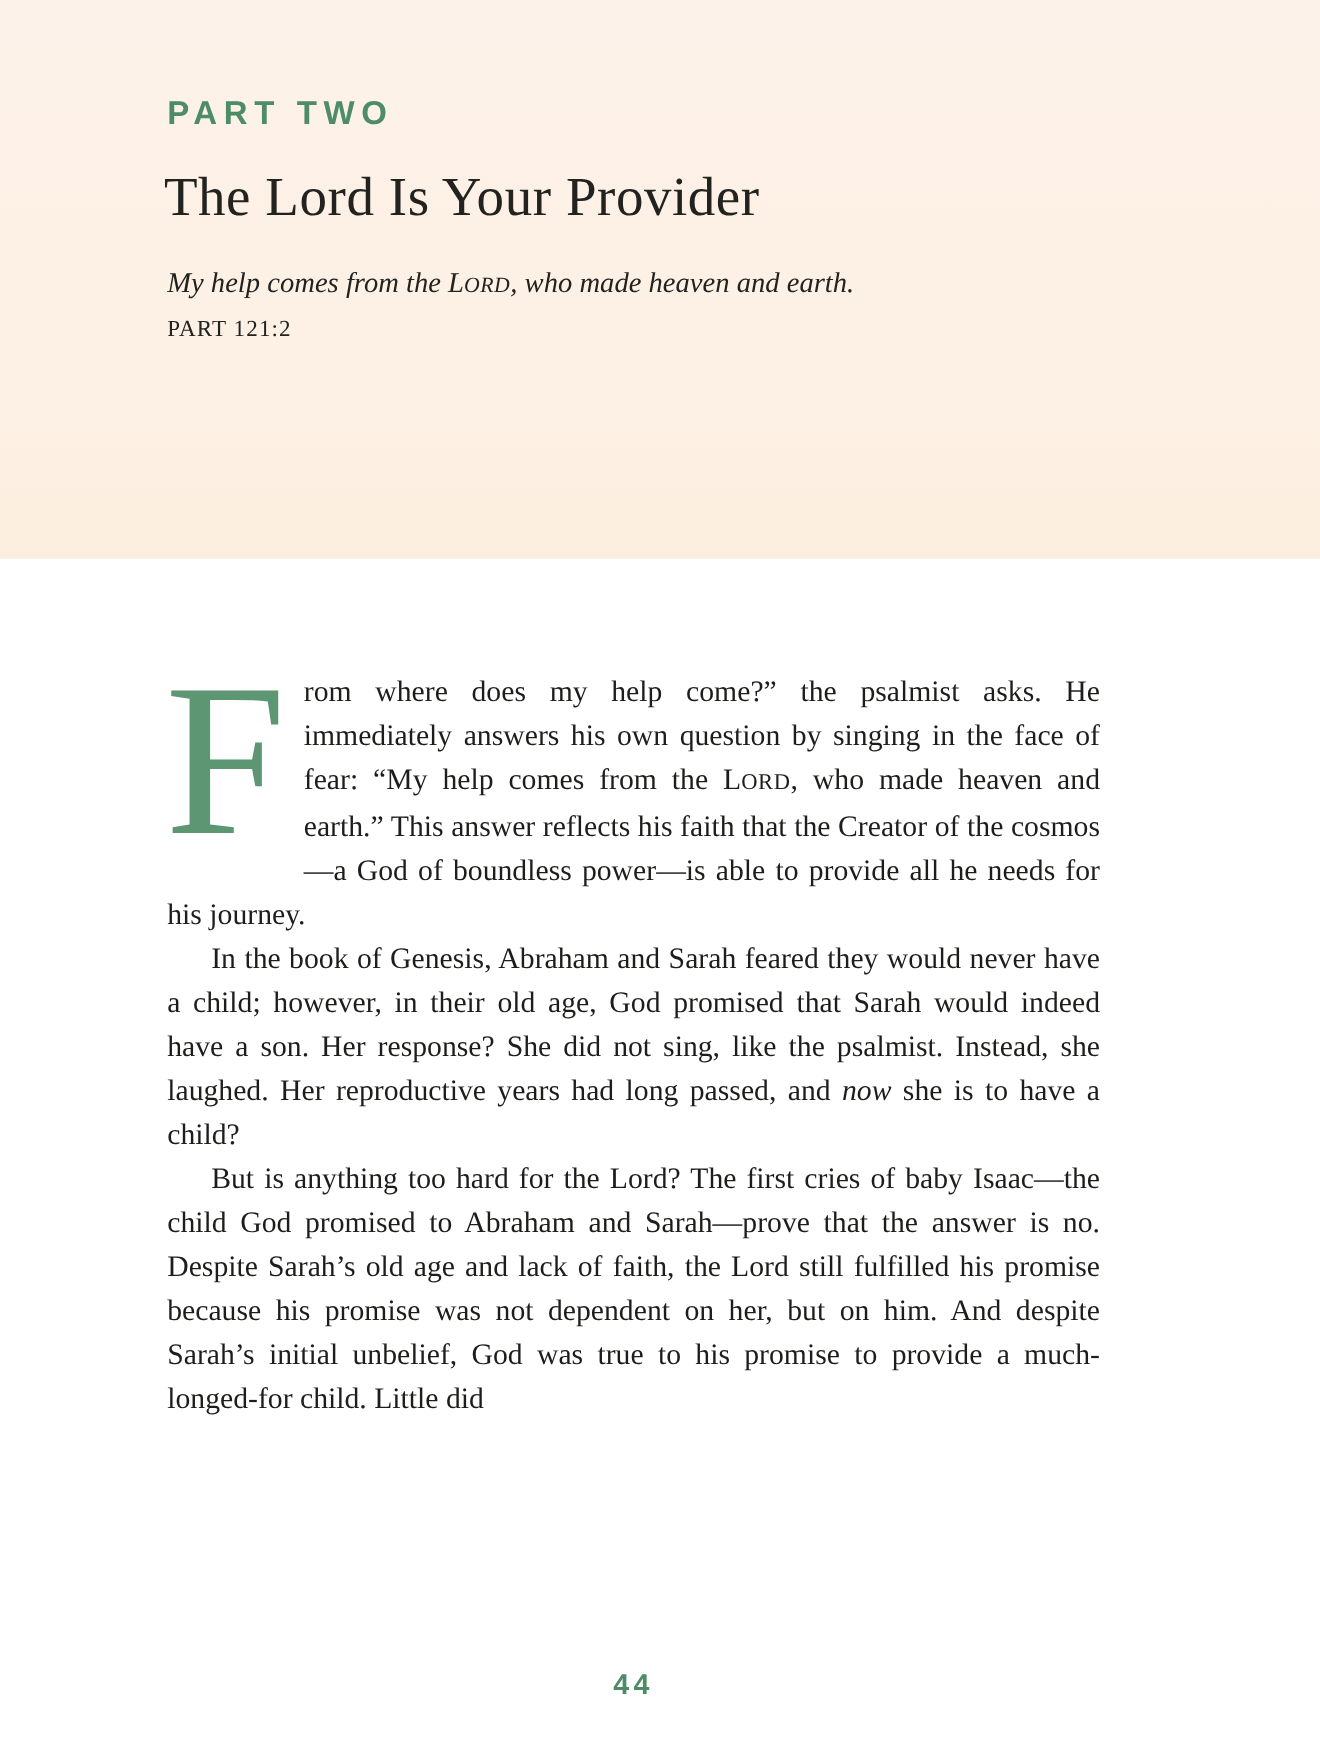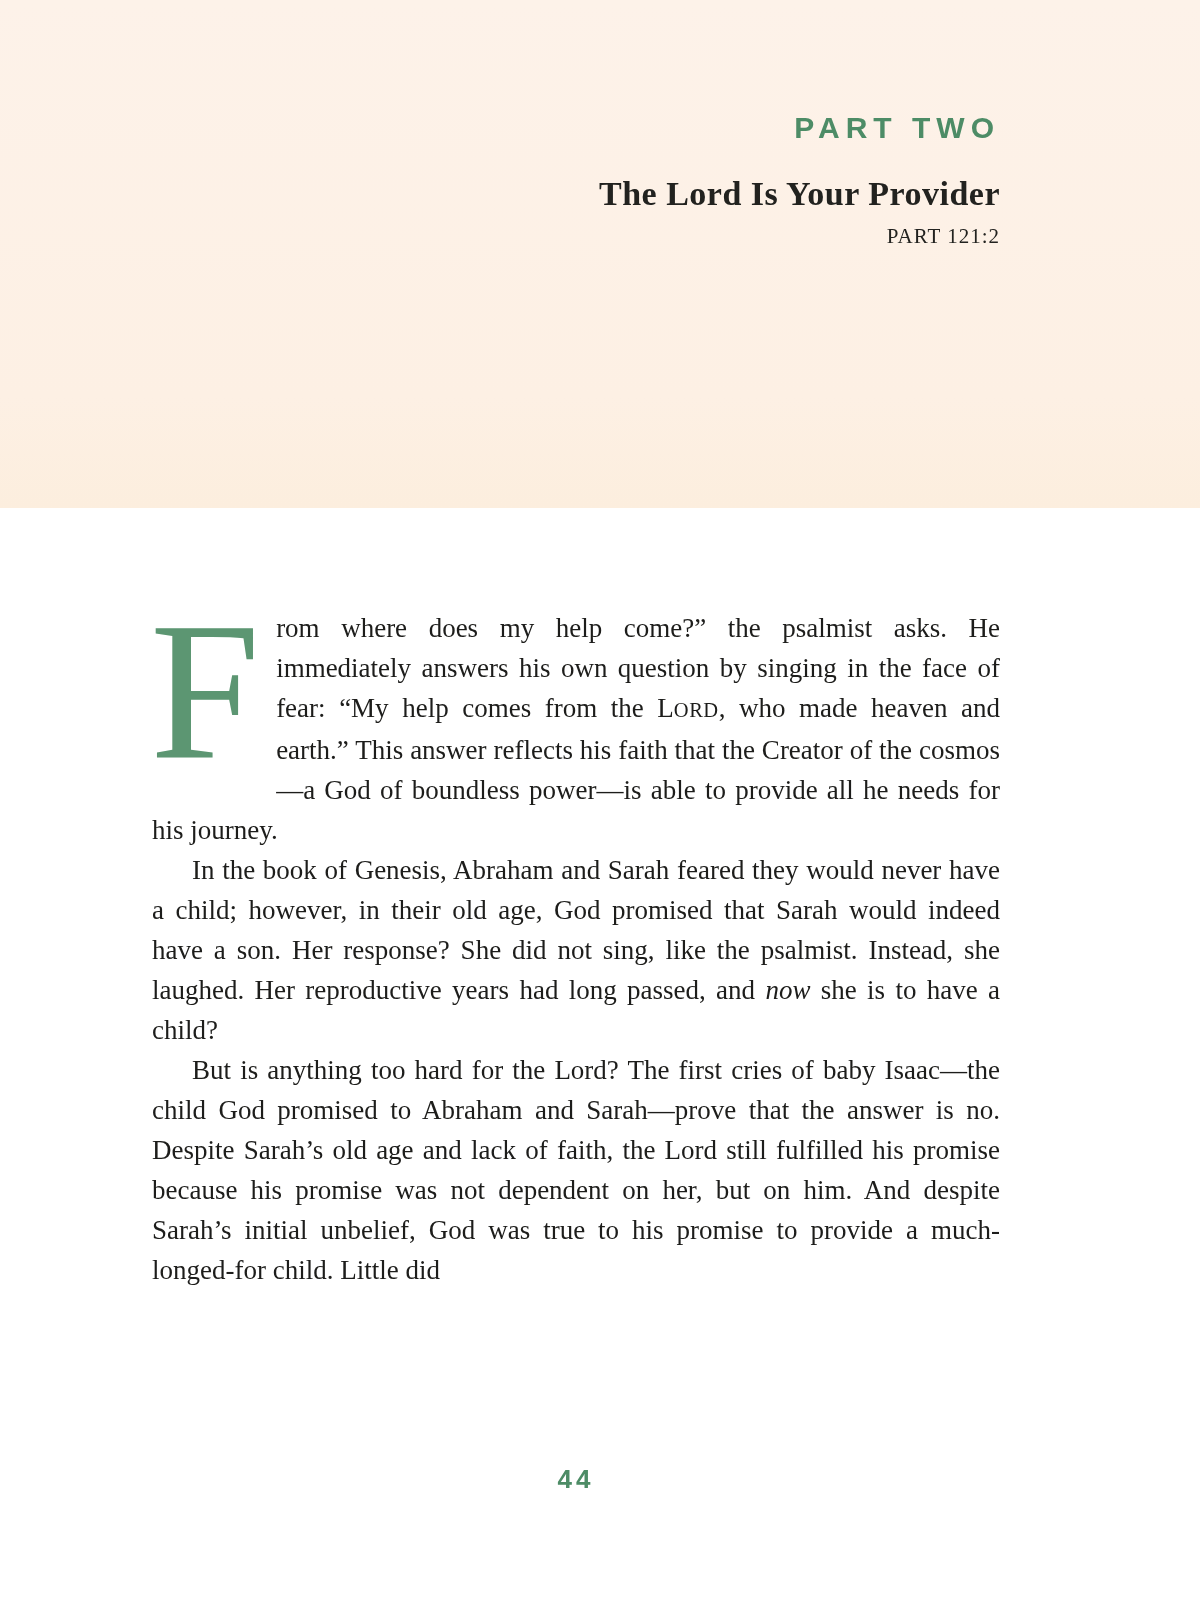--- a/index.html
+++ b/index.html
@@ -18,34 +18,33 @@
     --accent: #4d8c66;
     --dropcap: #5c9672;
     --band: #fdf0e4;
     --ink: #1d1d1b;
   }
   .band {
     box-sizing: border-box;
     width: 100%;
     height: 508px;
     background: linear-gradient(180deg, #fdf2e9 0%, var(--band, #fdf0e4) 78%, #fceede 100%);
-    padding: 111px 200px 0 152px;
-    text-align: right;
+    padding: 87px 200px 0 152px;
   }
   .kicker {
     font-family: "Liberation Sans", sans-serif;
     font-weight: 700;
     font-size: 30px;
     letter-spacing: 6px;
     color: var(--accent, #4d8c66);
   }
   .title {
     margin: 30px 0 0 -3px;
-    font-weight: 700;
-    font-size: 34px;
+    font-weight: 400;
+    font-size: 50px;
     letter-spacing: 0.5px;
     line-height: 1.1;
     color: #22221f;
   }
   .epigraph {
     margin: 34px 0 0;
     font-style: italic;
     font-size: 26px;
     line-height: 1.3;
     color: #22221f;
@@ -70,39 +69,40 @@
     color: var(--dropcap, #5c9672);
     font-size: 198px;
     line-height: 150px;
     height: 158px;
     margin: 8px 16px 0 -2px;
   }
   .it { font-style: italic; margin-top: 48px; }
   .sc { font-size: 0.76em; letter-spacing: 0.5px; }
   .pageno {
     position: absolute;
-    top: 1464px;
+    top: 1516px;
     left: 152px;
     width: 848px;
     text-align: center;
     font-family: "Liberation Sans", sans-serif;
     font-weight: 700;
     font-size: 26px;
     letter-spacing: 4px;
     color: var(--accent, #4d8c66);
   }
 </style>
 </head>
 <body>
 
 <div class="page" style="--accent: #4d8c66; --dropcap: #5c9672; --band: #fdf0e4; --ink: #1d1d1b;">
 
   <header class="band">
     <div class="kicker">PART TWO</div>
     <h1 class="title">The Lord Is Your Provider</h1>
+    <p class="epigraph"><span>My help comes from the L</span><span class="sc">ORD</span><span>, who made heaven and earth.</span></p>
     <div class="citation">PART 121:2</div>
   </header>
 
   <main class="bodycol">
     <p class="para">
       <span class="dropcap">F</span><span><span>rom where does my help come?” the psalmist asks. He immediately answers his own question by singing in the face of fear: “My help comes from the L</span><span class="sc">ORD</span><span>, who made heaven and earth.” This answer reflects his faith that the Creator of the cosmos—a God of boundless power—is able to provide all he needs for his journey.</span></span>
     </p>
     <p class="para indent"><span>In the book of Genesis, Abraham and Sarah feared they would never have a child; however, in their old age, God promised that Sarah would indeed have a son. Her response? She did not sing, like the psalmist. Instead, she laughed. Her reproductive years had long passed, and </span><span class="it">now</span><span> she is to have a child?</span></p>
     <p class="para indent"><span>But is anything too hard for the Lord? The first cries of baby Isaac—the child God promised to Abraham and Sarah—prove that the answer is no. Despite Sarah’s old age and lack of faith, the Lord still fulfilled his promise because his promise was not dependent on her, but on him. And despite Sarah’s initial unbelief, God was true to his promise to provide a much-longed-for child. Little did</span></p>
   </main>

